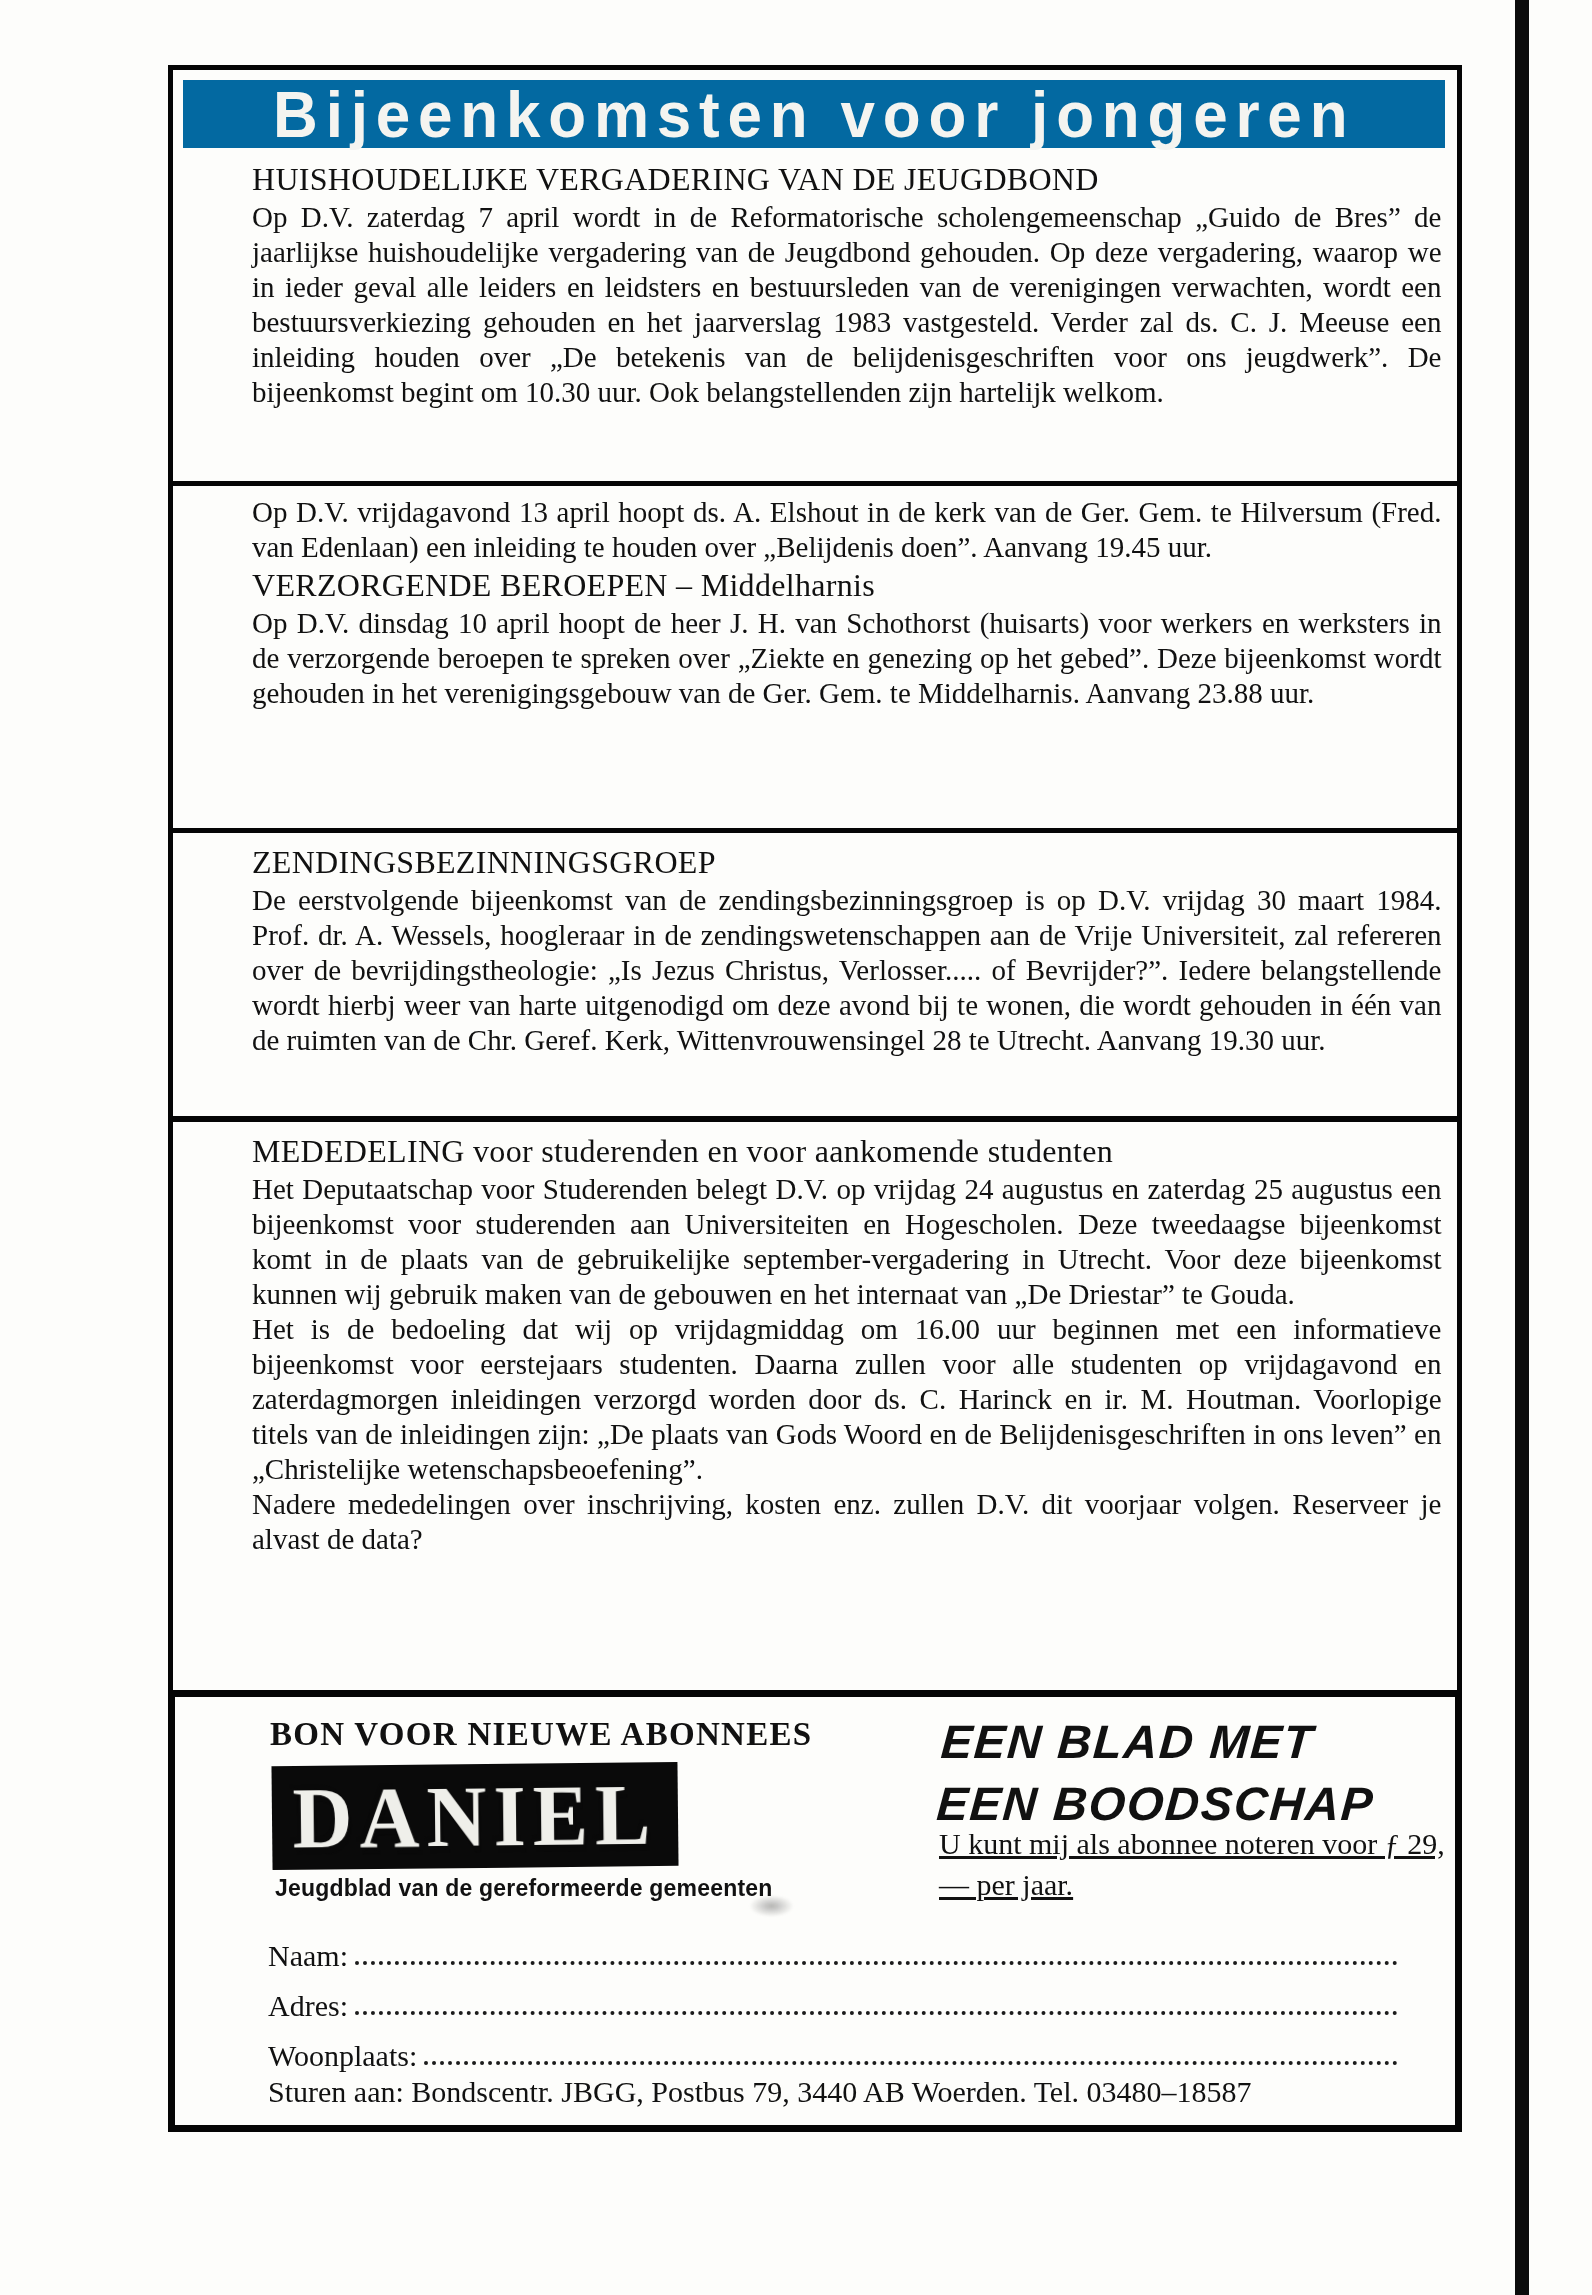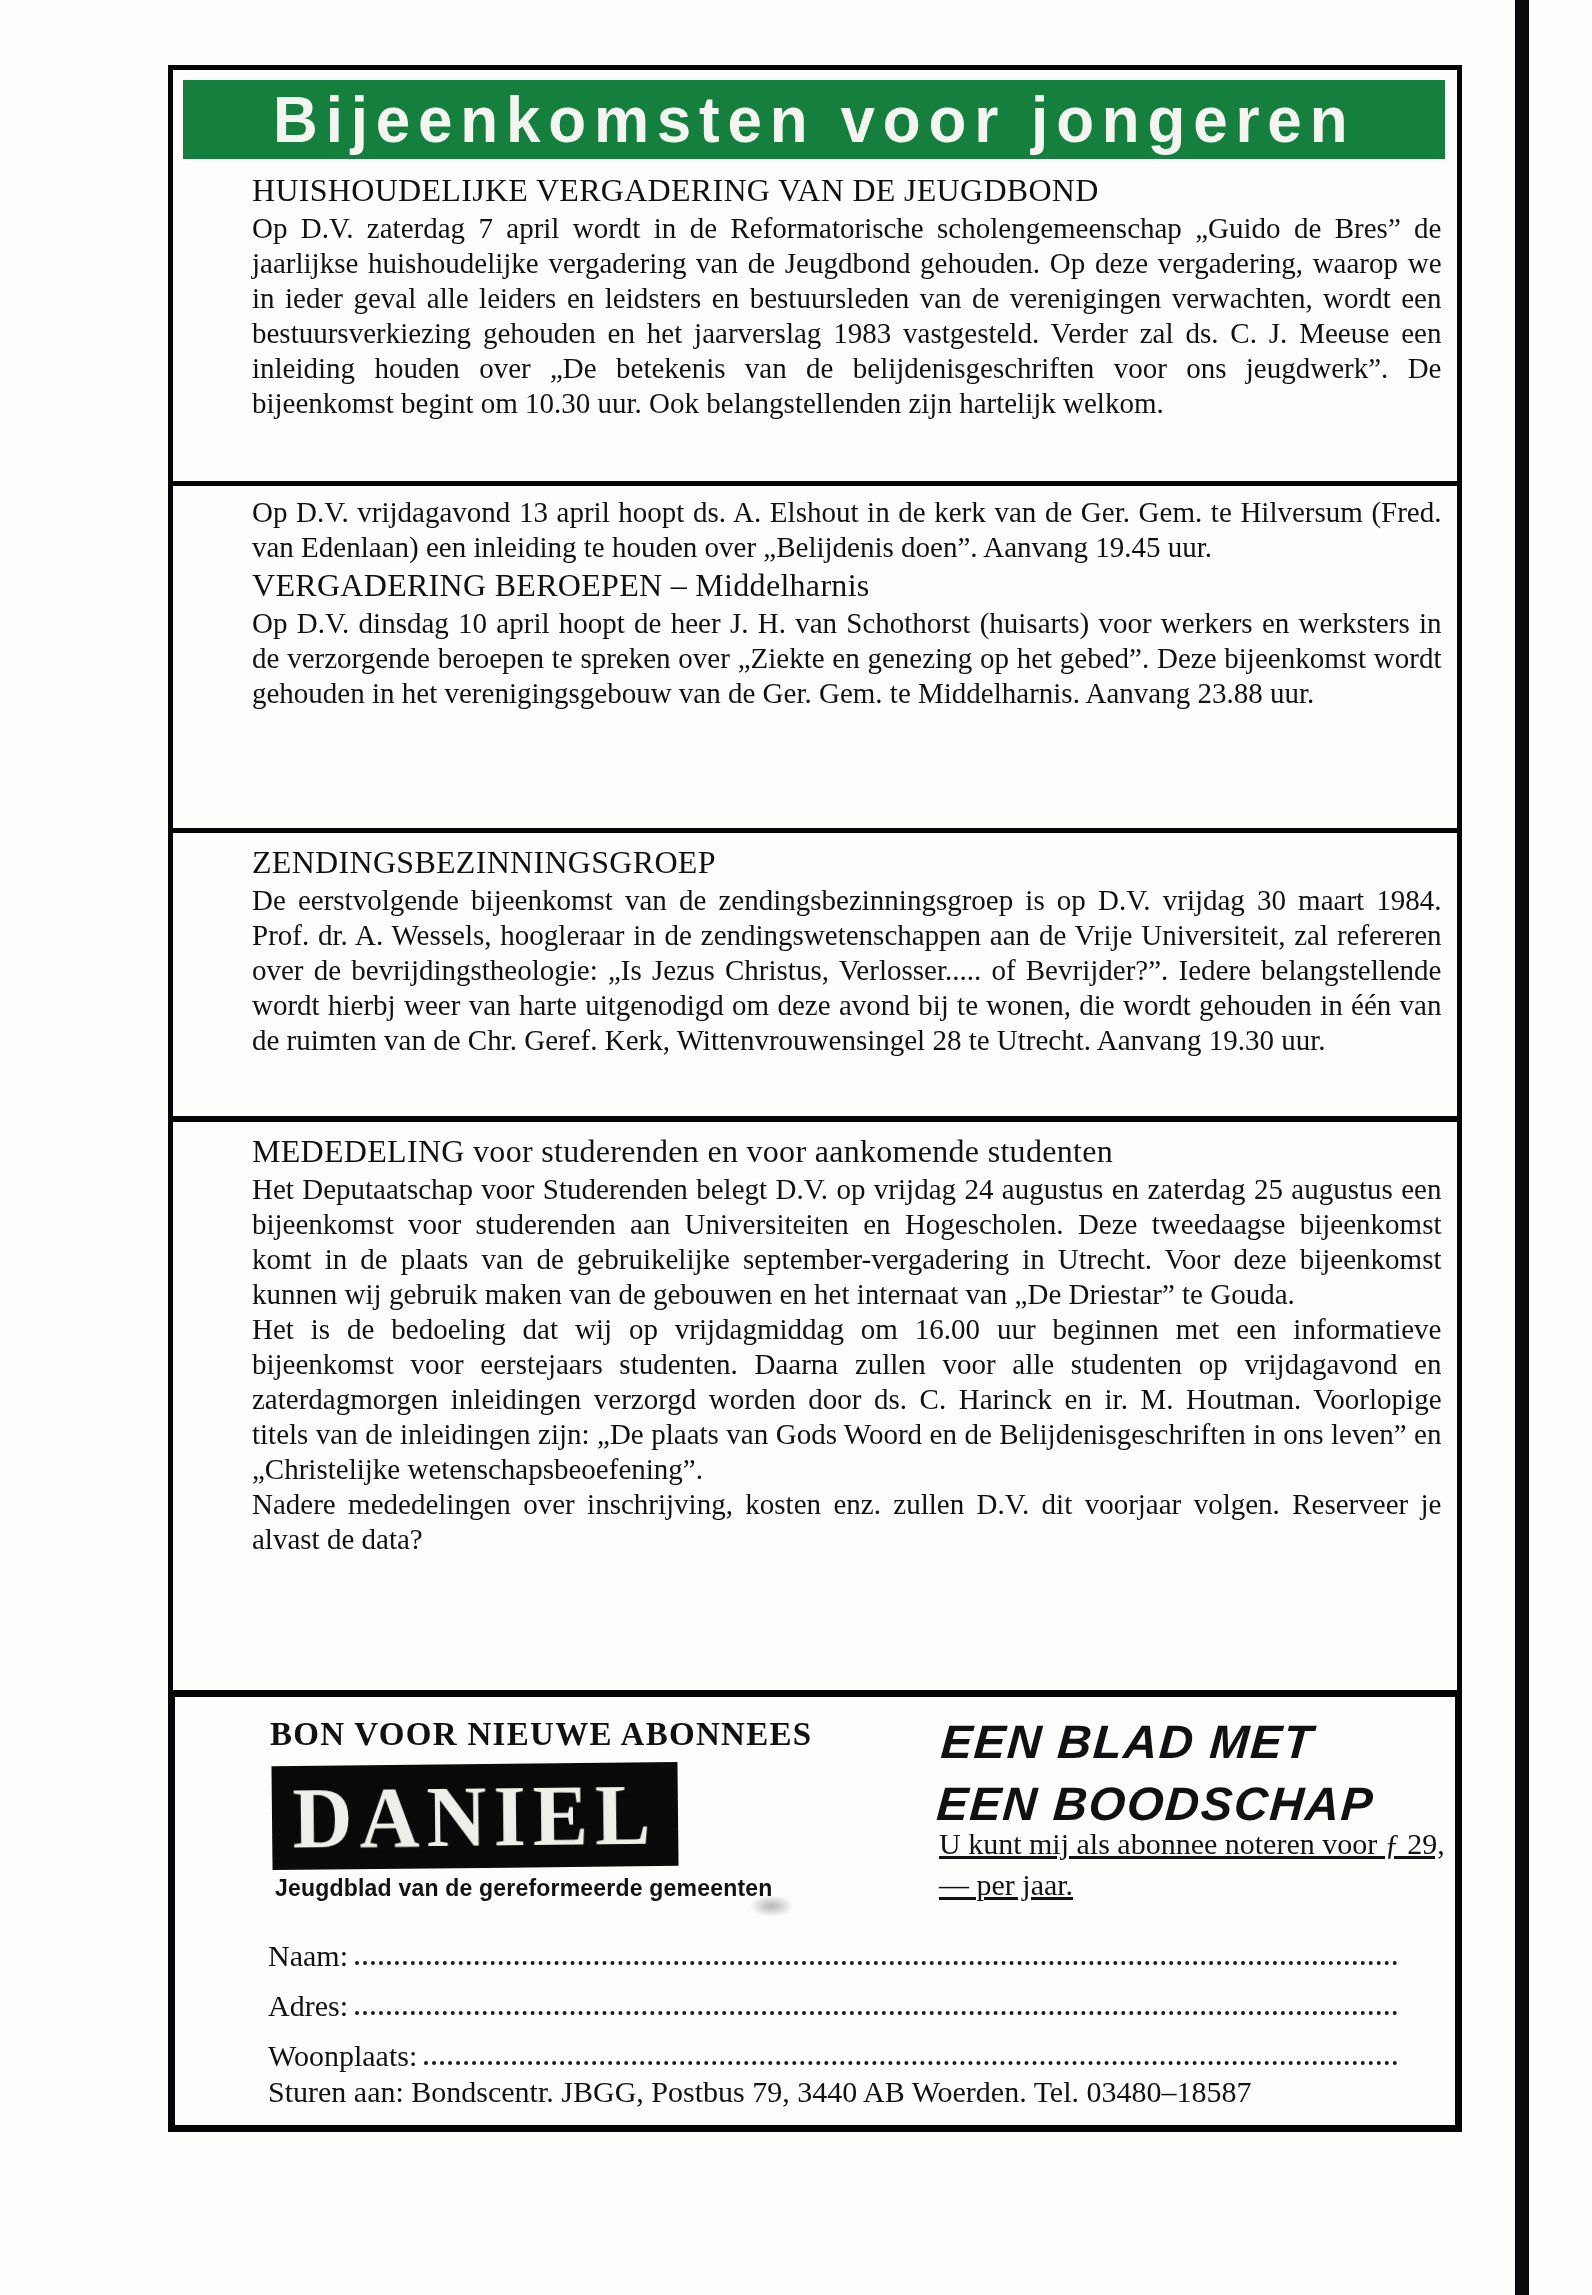--- a/index.html
+++ b/index.html
@@ -9,21 +9,21 @@
   .edge-line{position:absolute;left:1515px;top:0;width:14px;height:2295px;background:#0c0c0c;}
 
   
   .box{position:absolute;left:168px;width:1294px;border:5.2px solid #050505;background:#fdfdfb;
        box-sizing:border-box;overflow:hidden;}
   .box1{top:65px;height:421px;}
   .box2{top:481px;height:353px;}
   .box3{top:828px;height:293px;}
   .box4{top:1117px;height:669px;}
 
-  .banner{margin:10.4px 12px 0 10.4px;height:79px;background:#15803d;display:flex;align-items:center;
+  .banner{margin:10.4px 12px 0 10.4px;height:68px;background:#0369a1;display:flex;align-items:center;
           justify-content:center;}
   .banner span{font-family:"Liberation Sans", sans-serif;font-weight:bold;font-size:62px;
           color:#f4f4f0;letter-spacing:7.8px;transform:scaleY(1.04);}
 
   .sect{padding:8.6px 15.5px 0 79px;}
   .box1 .sect{padding-top:10.4px;}
   h3.heading{margin:1.7px 0 1.7px 0;font-size:32px;font-weight:bold;letter-spacing:0.3px;line-height:38px;}
   p.para{margin:0;font-size:29px;line-height:35px;text-align:justify;}
   .rb{font-weight:normal;}
   .ri{}
@@ -64,21 +64,21 @@
     </div>
     <div class="sect">
         <h3 class="heading"><span class="rb">HUISHOUDELIJKE VERGADERING VAN DE JEUGDBOND</span></h3>
         <p class="para"><span>Op D.V. zaterdag 7 april wordt in de Reformatorische scholengemeenschap „Guido de Bres” de jaarlijkse huishoudelijke vergadering van de Jeugdbond gehouden. Op deze vergadering, waarop we in ieder geval alle leiders en leidsters en bestuursleden van de verenigingen verwachten, wordt een bestuursverkiezing gehouden en het jaarverslag 1983 vastgesteld. Verder zal ds. C. J. Meeuse een inleiding houden over </span><span class="ri">„De betekenis van de belijdenisgeschriften voor ons jeugdwerk”</span><span>. De bijeenkomst begint om 10.30 uur. Ook belangstellenden zijn hartelijk welkom.</span></p>
       </div>
   </div>
 
   <div class="box box2">
     <div class="sect">
         <p class="para"><span>Op D.V. vrijdagavond 13 april hoopt ds. A. Elshout in de kerk van de Ger. Gem. te Hilversum (Fred. van Edenlaan) een inleiding te houden over </span><span class="ri">„Belijdenis doen”</span><span>. Aanvang 19.45 uur.</span></p>
-        <h3 class="heading"><span class="rb">VERGADERING BEROEPEN – Middelharnis</span></h3>
+        <h3 class="heading"><span class="rb">VERZORGENDE BEROEPEN – Middelharnis</span></h3>
         <p class="para"><span>Op D.V. dinsdag 10 april hoopt de heer J. H. van Schothorst (huisarts) voor werkers en werksters in de verzorgende beroepen te spreken over </span><span class="ri">„Ziekte en genezing op het gebed”</span><span>. Deze bijeenkomst wordt gehouden in het verenigingsgebouw van de Ger. Gem. te Middelharnis. Aanvang 23.88 uur.</span></p>
       </div>
   </div>
 
   <div class="box box3">
     <div class="sect">
         <h3 class="heading"><span class="rb">ZENDINGSBEZINNINGSGROEP</span></h3>
         <p class="para"><span>De eerstvolgende bijeenkomst van de zendingsbezinningsgroep is op D.V. vrijdag 30 maart 1984. Prof. dr. A. Wessels, hoogleraar in de zendingswetenschappen aan de Vrije Universiteit, zal refereren over de bevrijdingstheologie: </span><span class="ri">„Is Jezus Christus, Verlosser..... of Bevrijder?”</span><span>. Iedere belangstellende wordt hierbj weer van harte uitgenodigd om deze avond bij te wonen, die wordt gehouden in één van de ruimten van de Chr. Geref. Kerk, Wittenvrouwensingel 28 te Utrecht. Aanvang 19.30 uur.</span></p>
       </div>
   </div>

